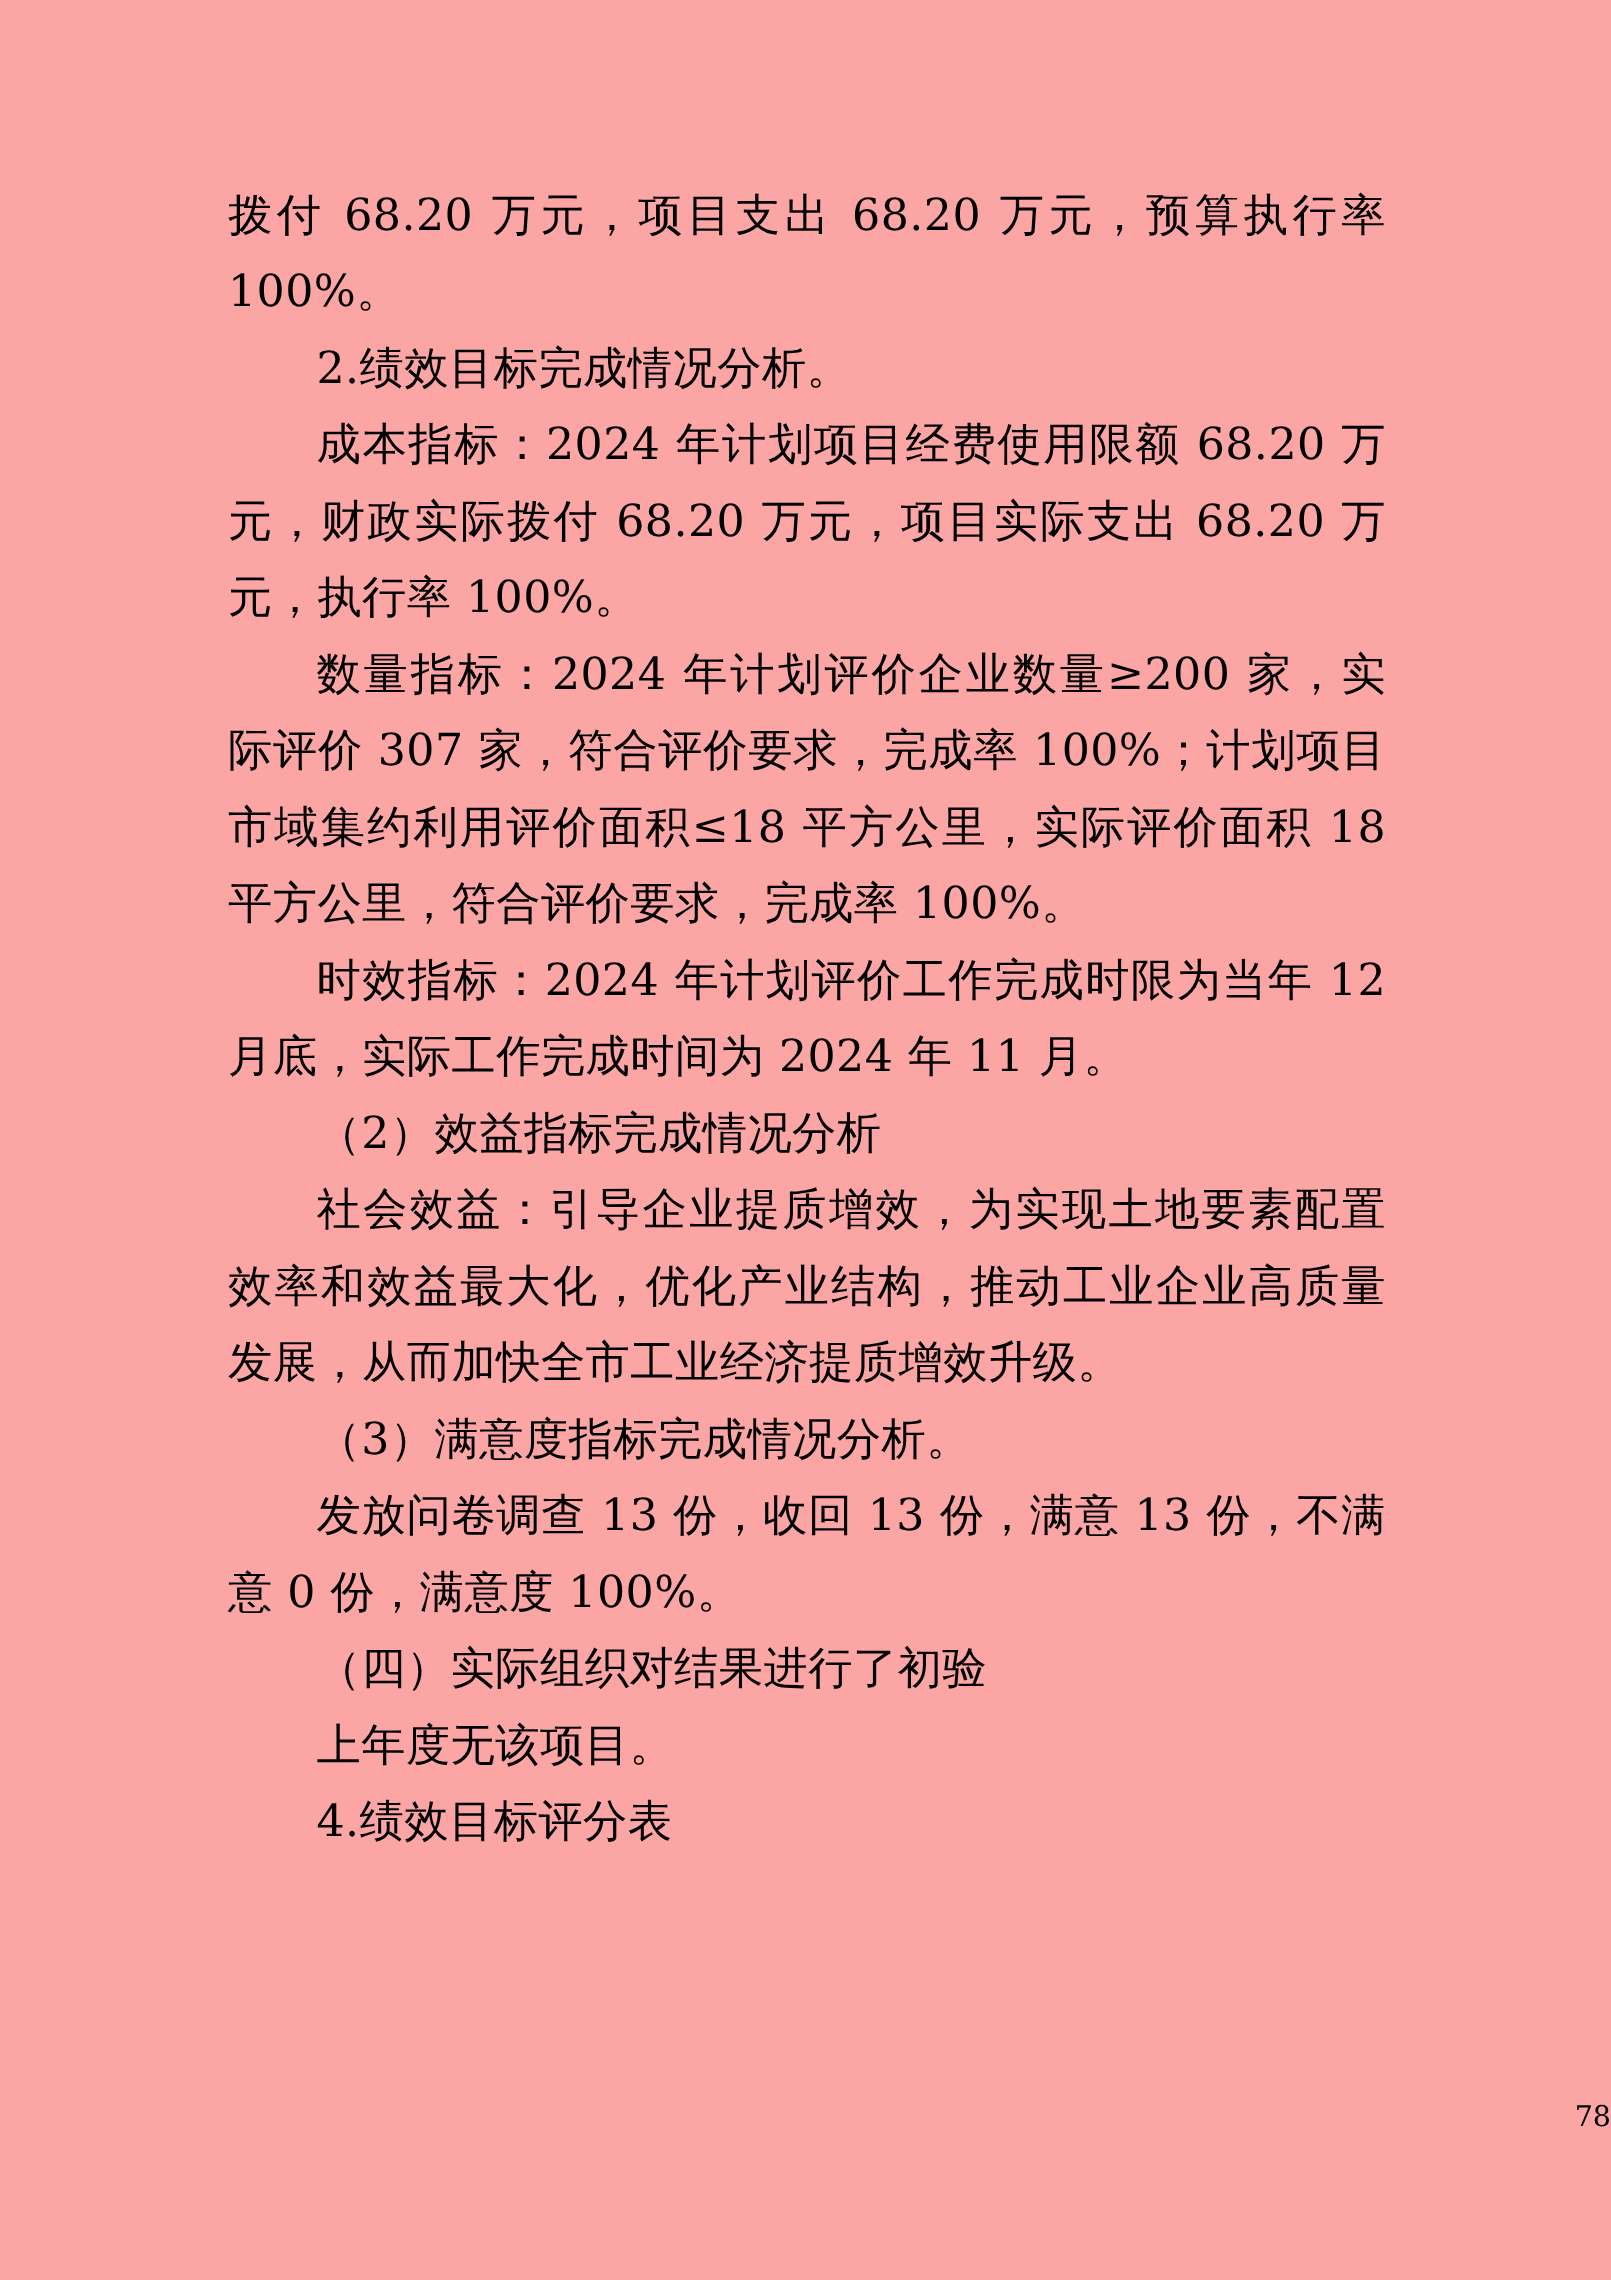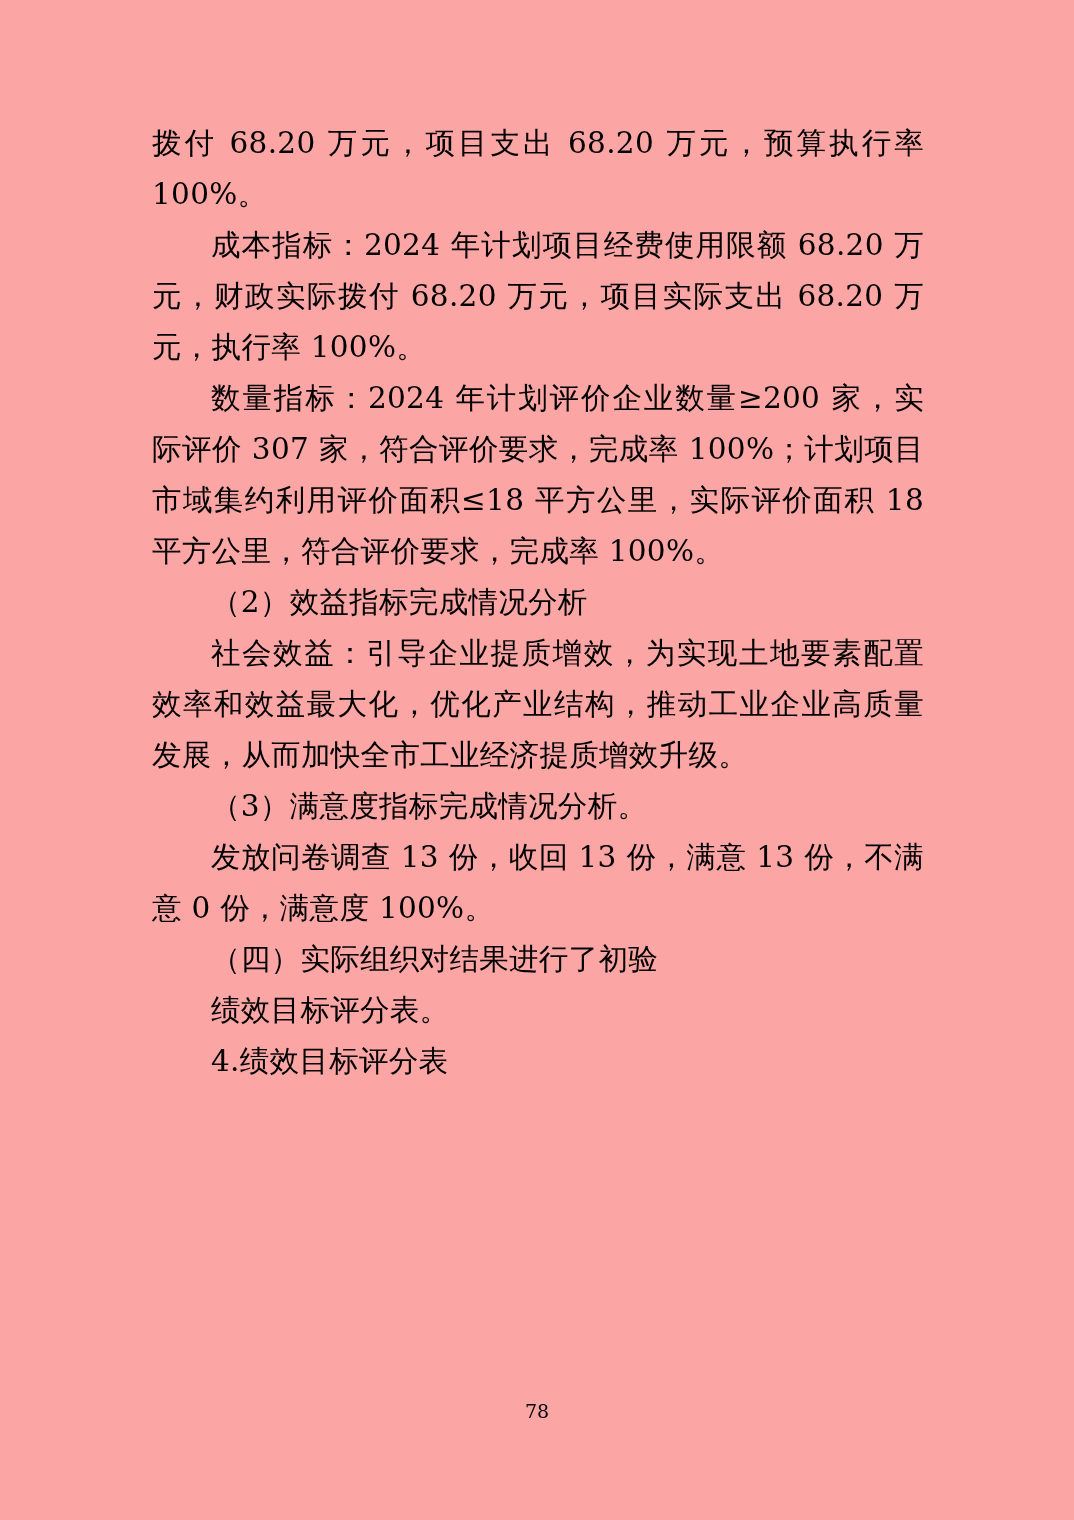--- a/index.html
+++ b/index.html
@@ -42,36 +42,38 @@
     text-indent: 59px;
   }
   .noindent {
     text-indent: 0;
   }
   .page-number {
     position: absolute;
     left: 0;
     top: 1400px;
     width: 1074px;
-    text-align: center;
+    text-align: right;
     font-size: 19px;
     font-family: "DejaVu Serif", "Liberation Serif", serif;
     color: #000;
   }
 </style>
 </head>
 <body>
 
 <div class="page">
   <div class="content">
     <p class="para noindent">拨付 68.20 万元，项目支出 68.20 万元，预算执行率 100%。</p>
+    <p class="para indent">2.绩效目标完成情况分析。</p>
     <p class="para indent">成本指标：2024 年计划项目经费使用限额 68.20 万元，财政实际拨付 68.20 万元，项目实际支出 68.20 万元，执行率 100%。</p>
     <p class="para indent">数量指标：2024 年计划评价企业数量≥200 家，实际评价 307 家，符合评价要求，完成率 100%；计划项目市域集约利用评价面积≤18 平方公里，实际评价面积 18 平方公里，符合评价要求，完成率 100%。</p>
+    <p class="para indent">时效指标：2024 年计划评价工作完成时限为当年 12 月底，实际工作完成时间为 2024 年 11 月。</p>
     <p class="para indent">（2）效益指标完成情况分析</p>
     <p class="para indent">社会效益：引导企业提质增效，为实现土地要素配置效率和效益最大化，优化产业结构，推动工业企业高质量发展，从而加快全市工业经济提质增效升级。</p>
     <p class="para indent">（3）满意度指标完成情况分析。</p>
     <p class="para indent">发放问卷调查 13 份，收回 13 份，满意 13 份，不满意 0 份，满意度 100%。</p>
     <p class="para indent">（四）实际组织对结果进行了初验</p>
-    <p class="para indent">绩效目标评分表。</p>
+    <p class="para indent">上年度无该项目。</p>
     <p class="para indent">4.绩效目标评分表</p>
   </div>
   <div class="page-number">78</div>
 </div>
 
 </body></html>

